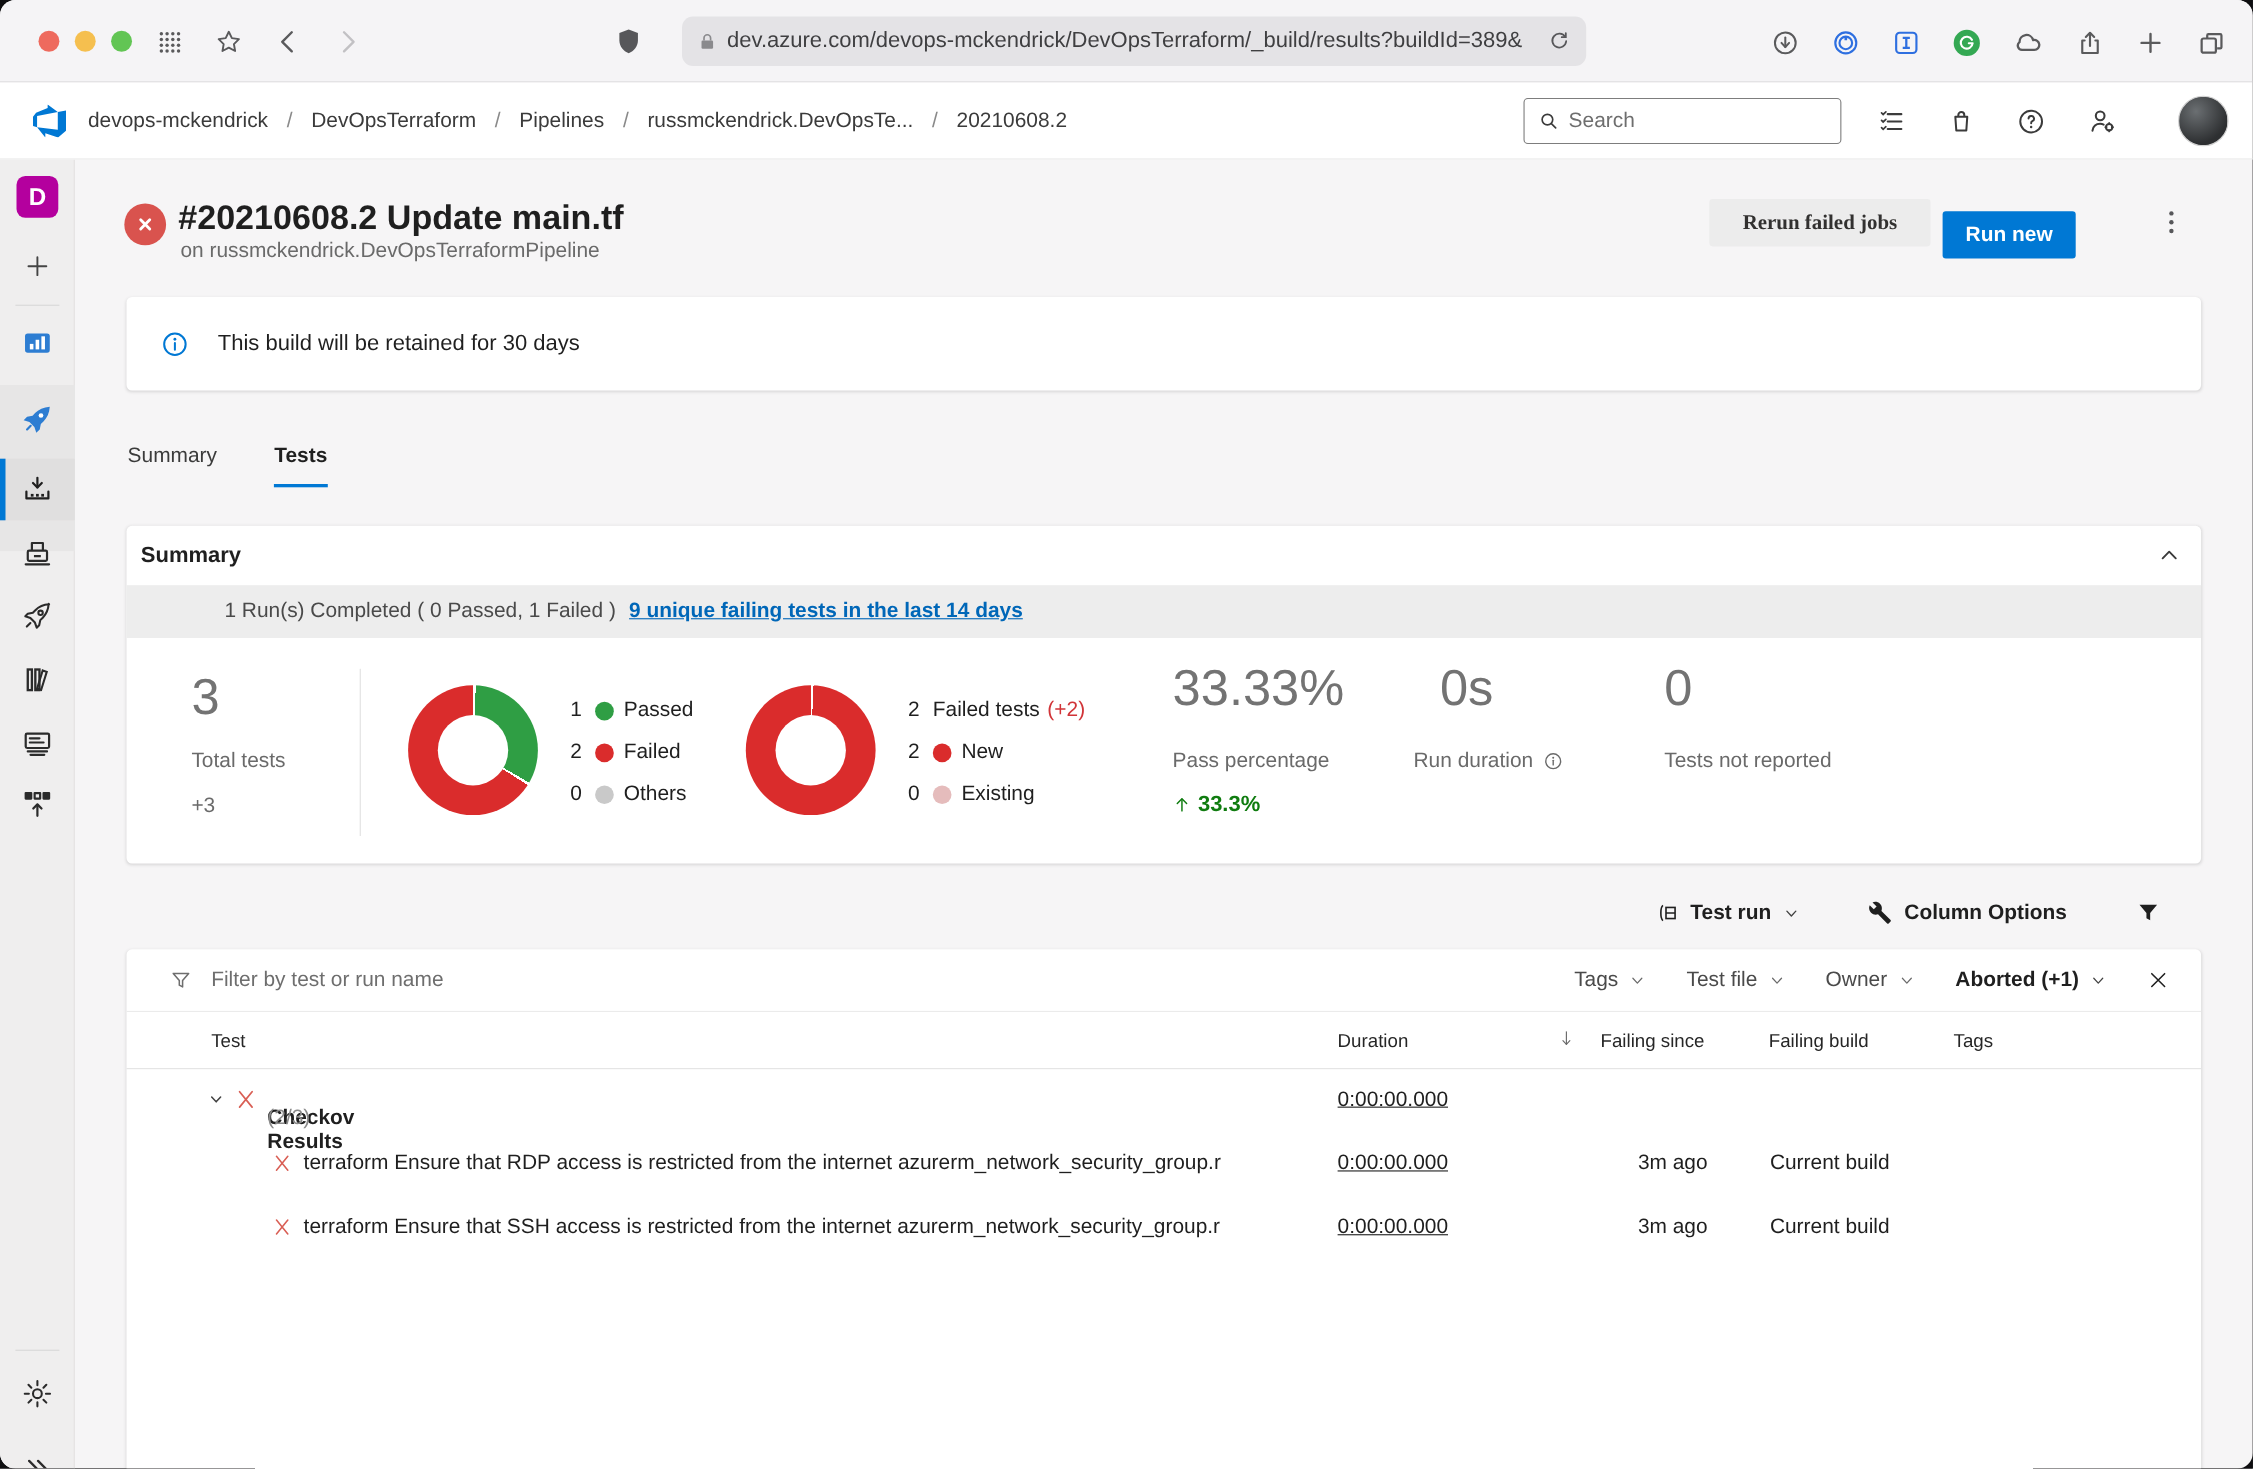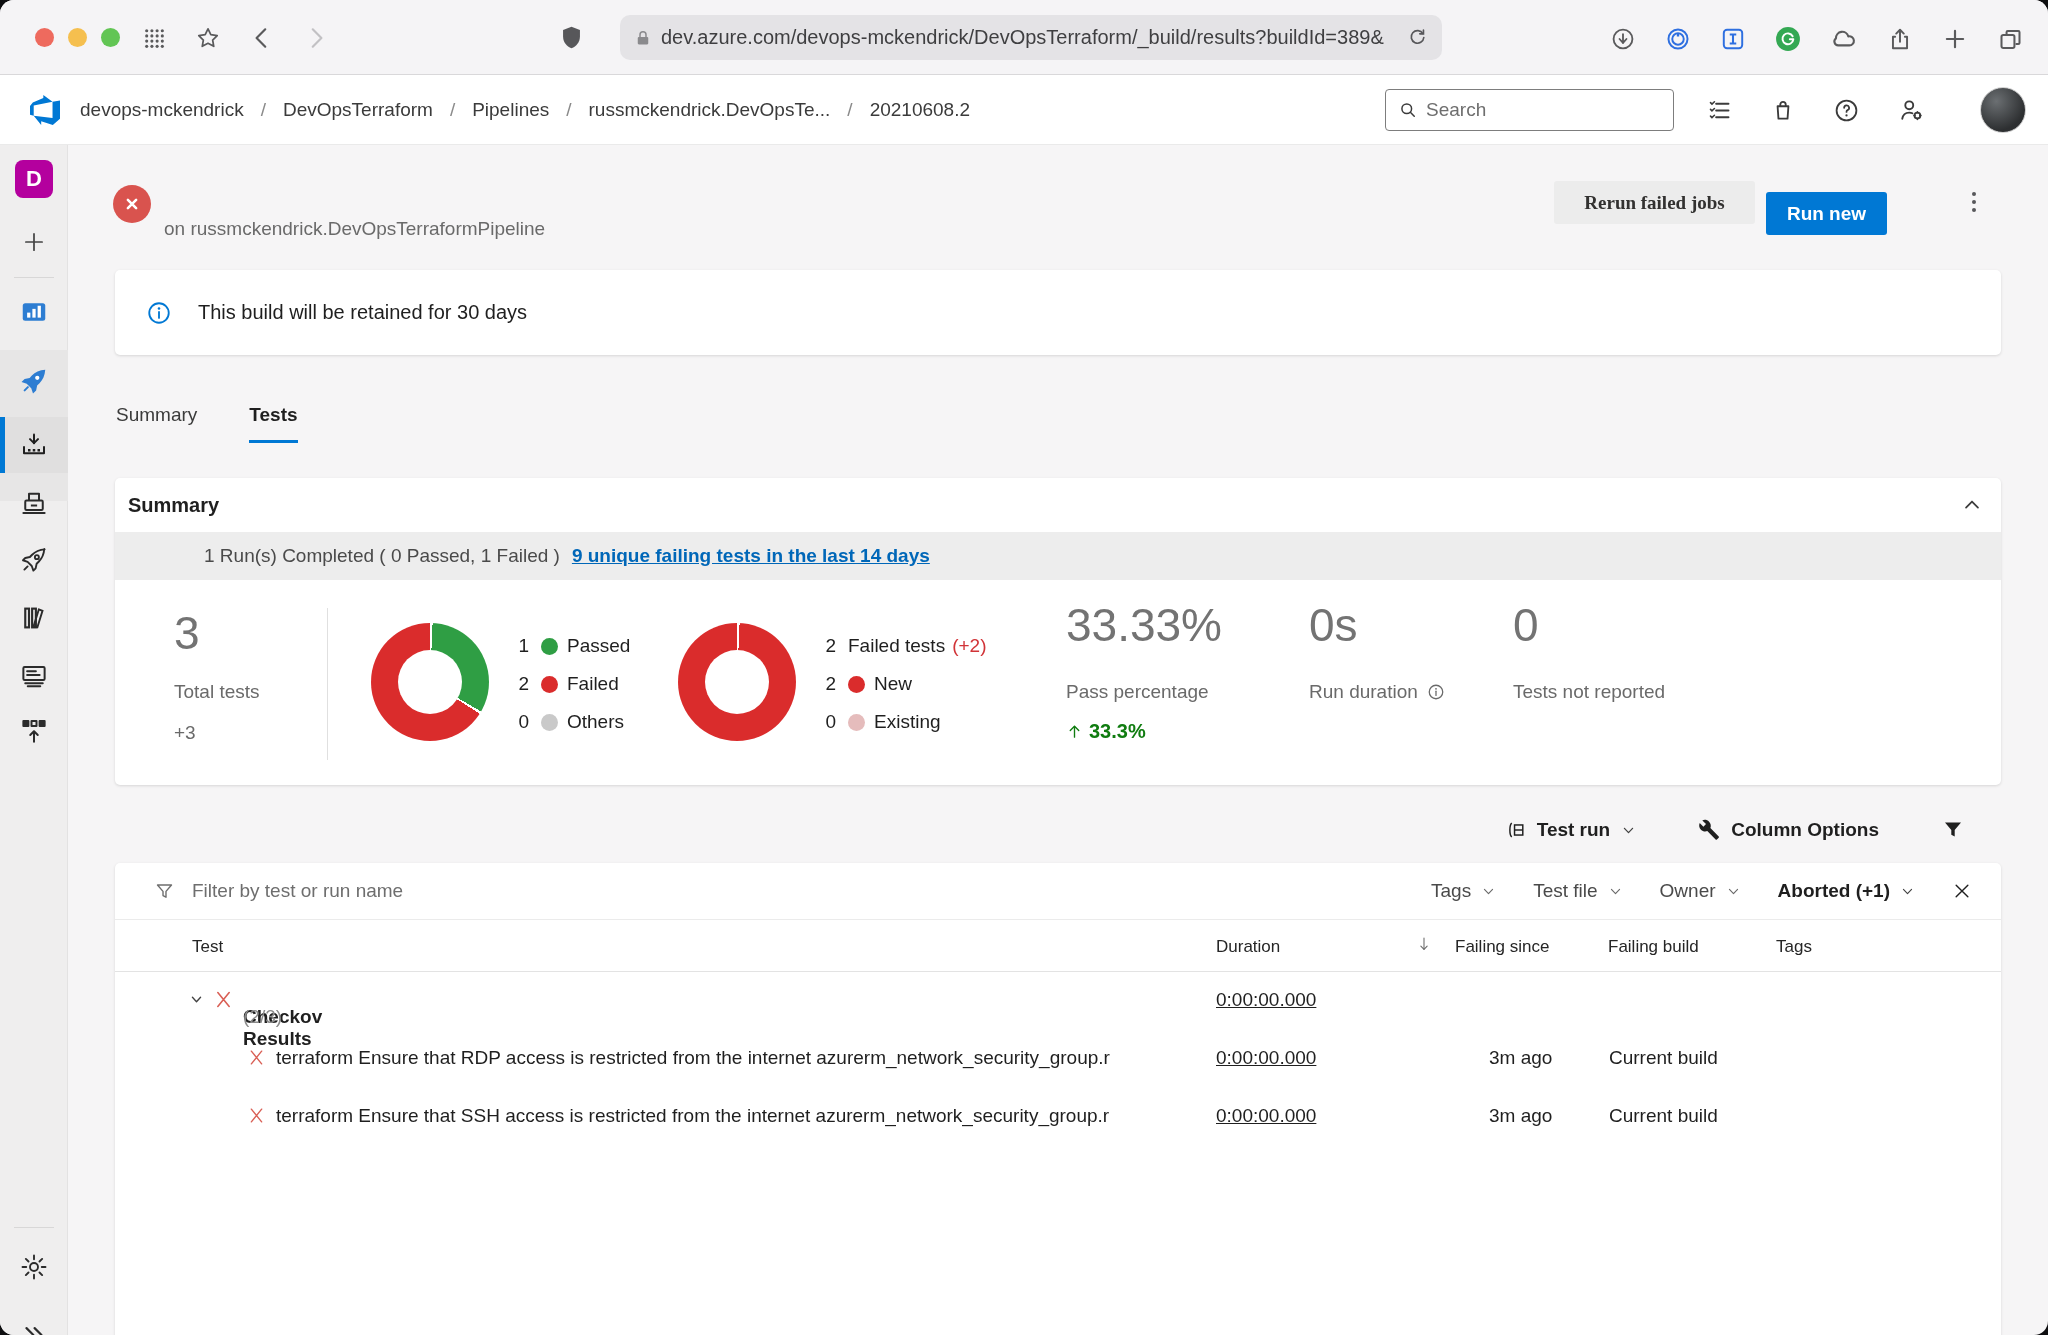--- a/index.html
+++ b/index.html
@@ -97,21 +97,21 @@
   .ldot { width:17px; height:17px; border-radius:50%; margin-left:12px; }
   .llbl { margin-left:9px; font-size:19px; color:#1f1f1f; }
   .llbl-nodot { margin-left:12px; font-size:19px; color:#1f1f1f; }
   .lextra { margin-left:7px; font-size:19px; color:#d13438; }
   .dot-green{background:#2f9e44;} .dot-red{background:#da2c2c;} .dot-gray{background:#c9c9c9;} .dot-pink{background:#e5bcbc;}
   .stat-pass-num { position:absolute; left:951px; top:22px; }
   .stat-pass-lbl { position:absolute; left:951px; top:101px; }
   .stat-trend { position:absolute; left:951px; top:140px; display:flex; align-items:center; gap:6px;
                 color:#107c10; font-size:20px; font-weight:bold; }
   .stat-dur-num { position:absolute; left:1194px; top:22px; }
-  .stat-dur-lbl { position:absolute; left:1194px; top:101px; display:flex; align-items:center; gap:9px; }
+  .stat-dur-lbl { position:absolute; left:1170px; top:101px; display:flex; align-items:center; gap:9px; }
   .stat-nr-num { position:absolute; left:1398px; top:22px; }
   .stat-nr-lbl { position:absolute; left:1398px; top:101px; }
 
   
   .results-toolbar { position:absolute; left:115px; top:805px; width:1886px; height:50px;
                      display:flex; align-items:center; justify-content:flex-end; gap:62px; padding-right:36px; }
   .tb-item { display:flex; align-items:center; gap:11px; font-size:19px; font-weight:bold; color:#1f1f1f; cursor:pointer; }
 
   
   .results-card { position:absolute; left:115px; top:863px; width:1886px; height:500px; }
@@ -434,20 +434,21 @@
         </svg>
       </span>
     </div>
   </div>
 
   <div class="fail-badge">
     <svg width="22" height="22" viewBox="0 0 24 24" stroke="#ffffff" stroke-width="2.8" stroke-linecap="round">
       <path d="M7.5 7.5l9 9M16.5 7.5l-9 9"></path>
     </svg>
   </div>
+  <div class="build-title">#20210608.2 Update main.tf</div>
   <div class="build-sub">on russmckendrick.DevOpsTerraformPipeline</div>
   <button class="btn-rerun">Rerun failed jobs</button>
   <button class="btn-runnew">Run new</button>
   <span class="kebab icon">
     <svg width="24" height="28" viewBox="0 0 24 28" fill="currentColor">
       <circle cx="12" cy="5" r="2"></circle>
         <circle cx="12" cy="13" r="2"></circle>
         <circle cx="12" cy="21" r="2"></circle>
     </svg>
   </span>

